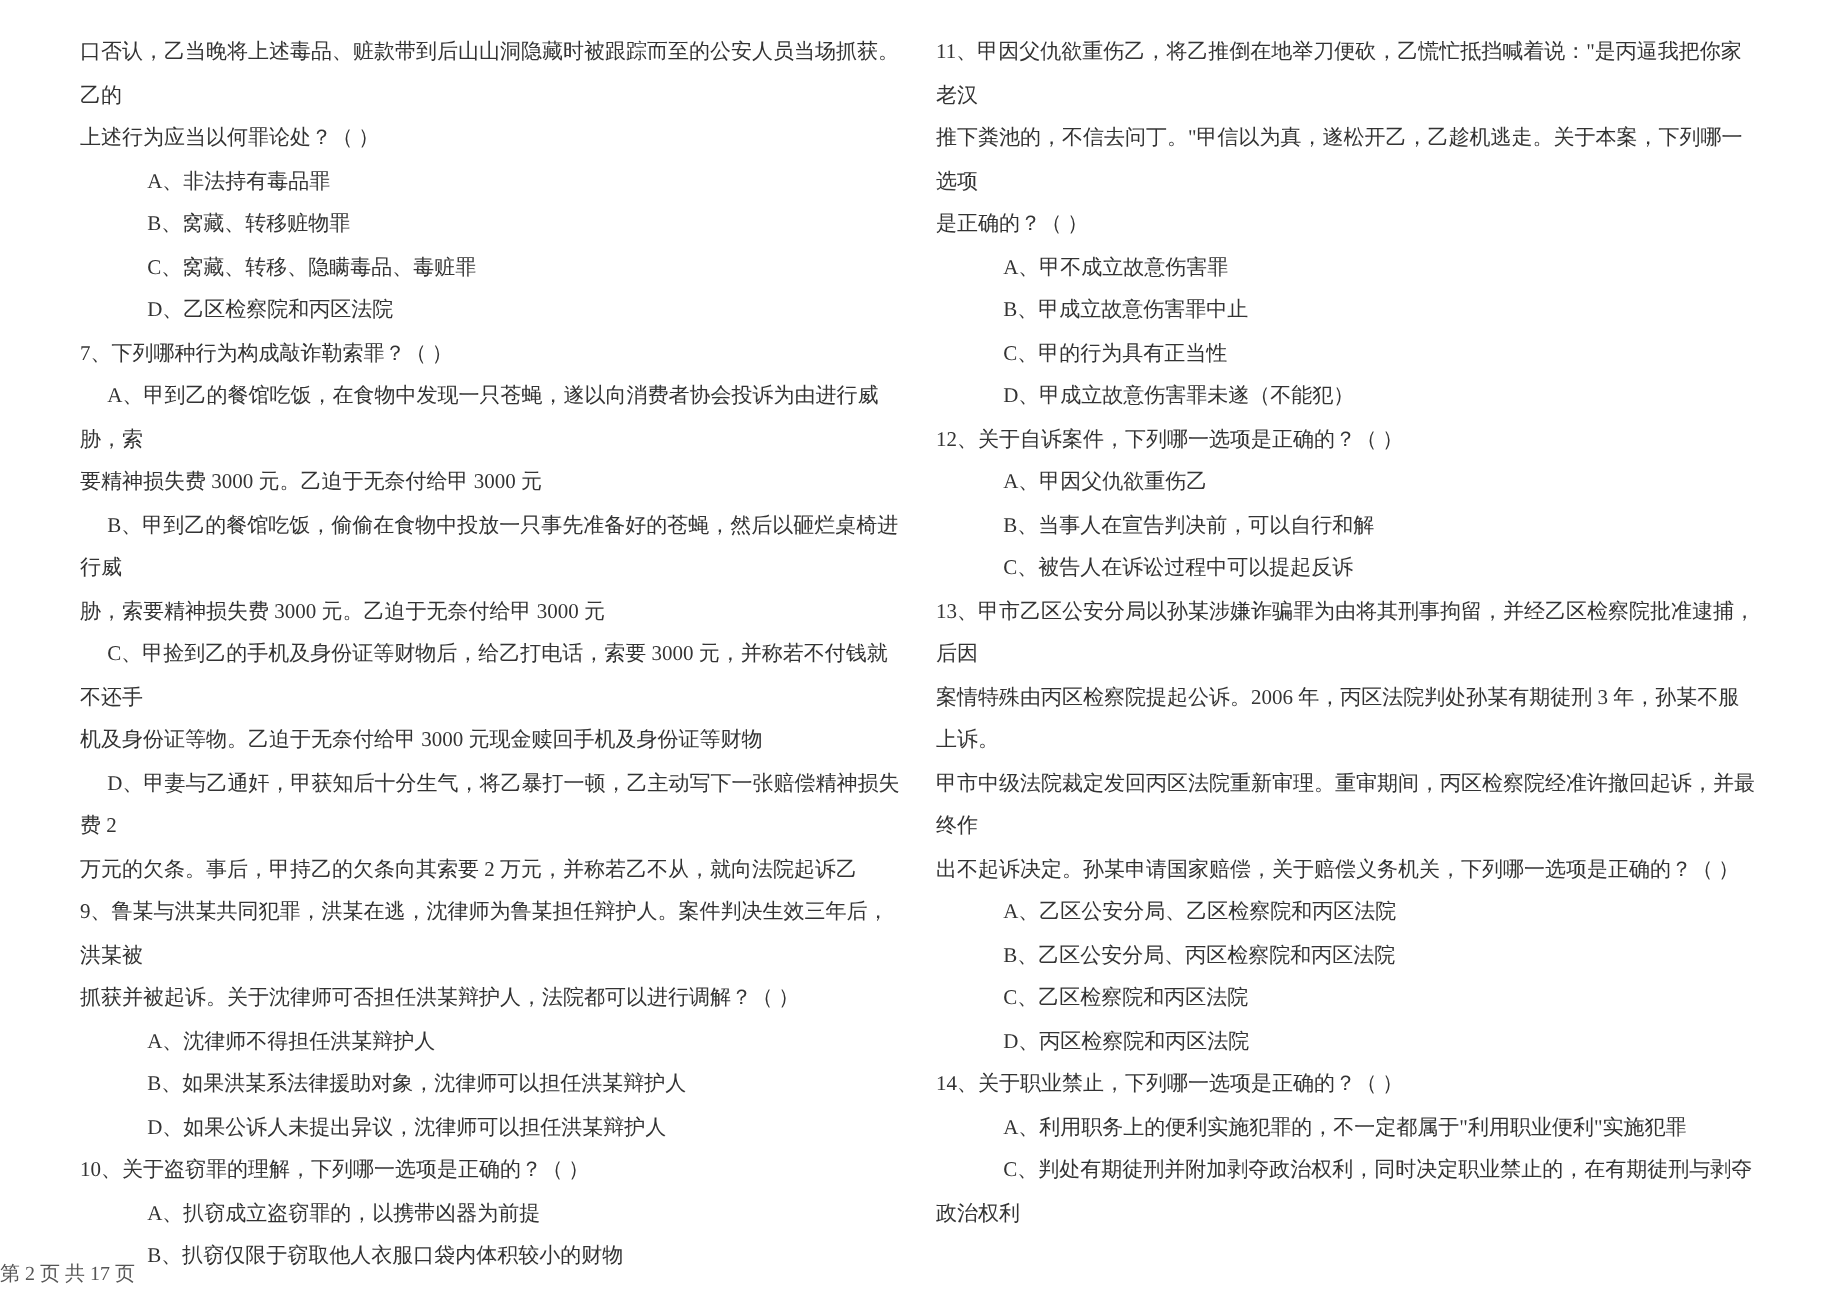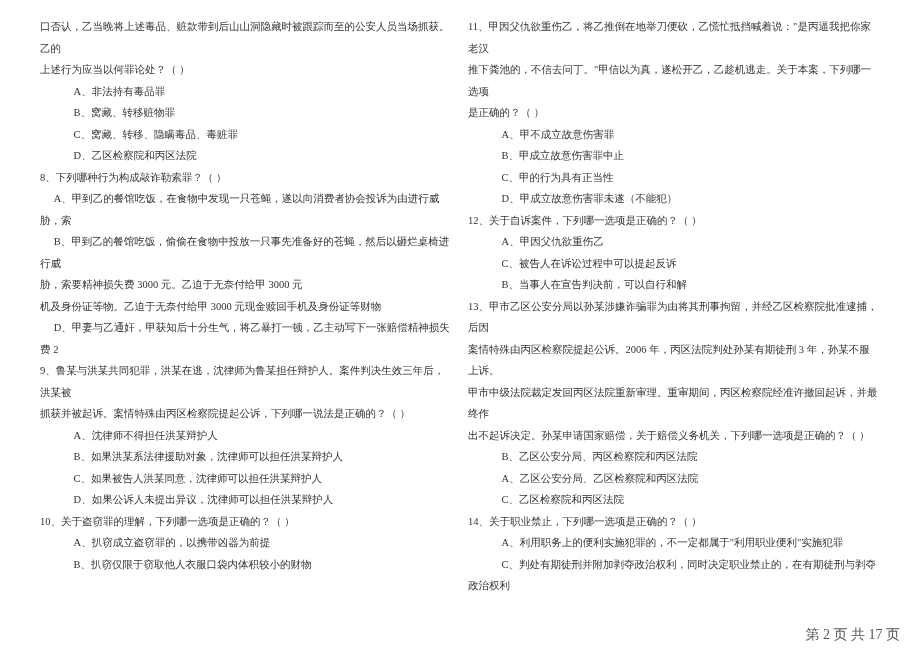--- a/index.html
+++ b/index.html
@@ -21,79 +21,82 @@
     padding: 0 8px;
     line-height: 2.05;
   }
   .line { display: block; }
   .indent1 { text-indent: 1.3em; }
   .indent-opt { text-indent: 3.2em; }
   .footer {
     position: absolute;
     bottom: 6px;
     width: 900px;
-    text-align: right;
-    font-size: 14px;
+    text-align: left;
+    font-size: 10px;
     color: #555;
   }
 </style>
 </head>
 <body>
 
 <div class="page">
 
   <div class="col">
     <span class="line">口否认，乙当晚将上述毒品、赃款带到后山山洞隐藏时被跟踪而至的公安人员当场抓获。乙的</span>
     <span class="line">上述行为应当以何罪论处？（    ）</span>
     <span class="line indent-opt">A、非法持有毒品罪</span>
     <span class="line indent-opt">B、窝藏、转移赃物罪</span>
     <span class="line indent-opt">C、窝藏、转移、隐瞒毒品、毒赃罪</span>
     <span class="line indent-opt">D、乙区检察院和丙区法院</span>
 
-    <span class="line">8、下列哪种行为构成敲诈勒索罪？（      ）</span>
+    <span class="line">7、下列哪种行为构成敲诈勒索罪？（      ）</span>
     <span class="line indent1">A、甲到乙的餐馆吃饭，在食物中发现一只苍蝇，遂以向消费者协会投诉为由进行威胁，索</span>
+    <span class="line">要精神损失费 3000 元。乙迫于无奈付给甲 3000 元</span>
     <span class="line indent1">B、甲到乙的餐馆吃饭，偷偷在食物中投放一只事先准备好的苍蝇，然后以砸烂桌椅进行威</span>
     <span class="line">胁，索要精神损失费 3000 元。乙迫于无奈付给甲 3000 元</span>
+    <span class="line indent1">C、甲捡到乙的手机及身份证等财物后，给乙打电话，索要 3000 元，并称若不付钱就不还手</span>
     <span class="line">机及身份证等物。乙迫于无奈付给甲 3000 元现金赎回手机及身份证等财物</span>
     <span class="line indent1">D、甲妻与乙通奸，甲获知后十分生气，将乙暴打一顿，乙主动写下一张赔偿精神损失费 2</span>
+    <span class="line">万元的欠条。事后，甲持乙的欠条向其索要 2 万元，并称若乙不从，就向法院起诉乙</span>
 
     <span class="line">9、鲁某与洪某共同犯罪，洪某在逃，沈律师为鲁某担任辩护人。案件判决生效三年后，洪某被</span>
-    <span class="line">抓获并被起诉。案情特殊由丙区检察院提起公诉，下列哪一说法是正确的？（      ）</span>
+    <span class="line">抓获并被起诉。关于沈律师可否担任洪某辩护人，法院都可以进行调解？（      ）</span>
     <span class="line indent-opt">A、沈律师不得担任洪某辩护人</span>
     <span class="line indent-opt">B、如果洪某系法律援助对象，沈律师可以担任洪某辩护人</span>
-    <span class="line indent-opt">C、如果被告人洪某同意，沈律师可以担任洪某辩护人</span>
     <span class="line indent-opt">D、如果公诉人未提出异议，沈律师可以担任洪某辩护人</span>
 
     <span class="line">10、关于盗窃罪的理解，下列哪一选项是正确的？（    ）</span>
     <span class="line indent-opt">A、扒窃成立盗窃罪的，以携带凶器为前提</span>
     <span class="line indent-opt">B、扒窃仅限于窃取他人衣服口袋内体积较小的财物</span>
 
   </div>
 
   <div class="col">
     <span class="line">11、甲因父仇欲重伤乙，将乙推倒在地举刀便砍，乙慌忙抵挡喊着说："是丙逼我把你家老汉</span>
     <span class="line">推下粪池的，不信去问丁。"甲信以为真，遂松开乙，乙趁机逃走。关于本案，下列哪一选项</span>
     <span class="line">是正确的？（    ）</span>
     <span class="line indent-opt">A、甲不成立故意伤害罪</span>
     <span class="line indent-opt">B、甲成立故意伤害罪中止</span>
     <span class="line indent-opt">C、甲的行为具有正当性</span>
     <span class="line indent-opt">D、甲成立故意伤害罪未遂（不能犯）</span>
 
     <span class="line">12、关于自诉案件，下列哪一选项是正确的？（      ）</span>
     <span class="line indent-opt">A、甲因父仇欲重伤乙</span>
+    <span class="line indent-opt">B、当事人在宣告判决前，可以自行和解</span>
     <span class="line indent-opt">C、被告人在诉讼过程中可以提起反诉</span>
-    <span class="line indent-opt">B、当事人在宣告判决前，可以自行和解</span>
 
     <span class="line">13、甲市乙区公安分局以孙某涉嫌诈骗罪为由将其刑事拘留，并经乙区检察院批准逮捕，后因</span>
     <span class="line">案情特殊由丙区检察院提起公诉。2006 年，丙区法院判处孙某有期徒刑 3 年，孙某不服上诉。</span>
     <span class="line">甲市中级法院裁定发回丙区法院重新审理。重审期间，丙区检察院经准许撤回起诉，并最终作</span>
     <span class="line">出不起诉决定。孙某申请国家赔偿，关于赔偿义务机关，下列哪一选项是正确的？（    ）</span>
+    <span class="line indent-opt">A、乙区公安分局、乙区检察院和丙区法院</span>
     <span class="line indent-opt">B、乙区公安分局、丙区检察院和丙区法院</span>
-    <span class="line indent-opt">A、乙区公安分局、乙区检察院和丙区法院</span>
     <span class="line indent-opt">C、乙区检察院和丙区法院</span>
+    <span class="line indent-opt">D、丙区检察院和丙区法院</span>
 
     <span class="line">14、关于职业禁止，下列哪一选项是正确的？（    ）</span>
     <span class="line indent-opt">A、利用职务上的便利实施犯罪的，不一定都属于"利用职业便利"实施犯罪</span>
     <span class="line indent-opt">C、判处有期徒刑并附加剥夺政治权利，同时决定职业禁止的，在有期徒刑与剥夺政治权利</span>
 
   </div>
 
 </div>
 
 <div class="footer">第 2 页 共 17 页</div>

